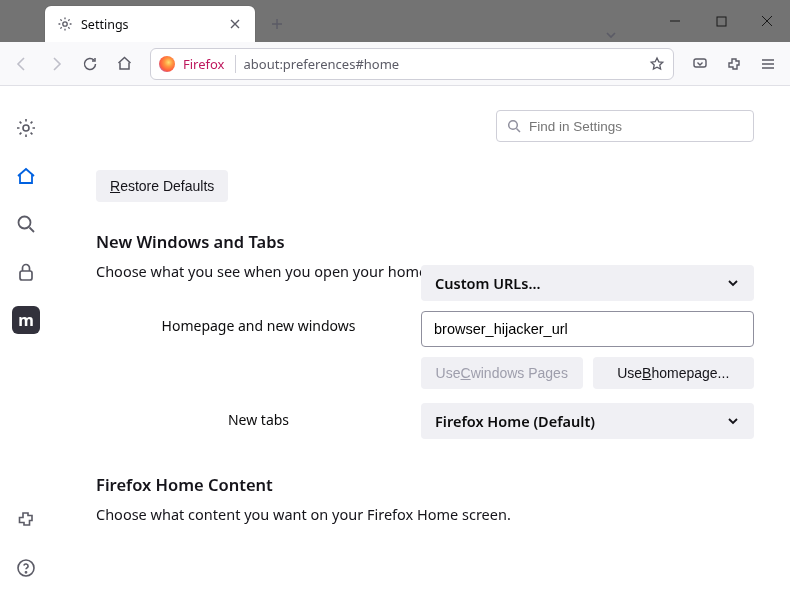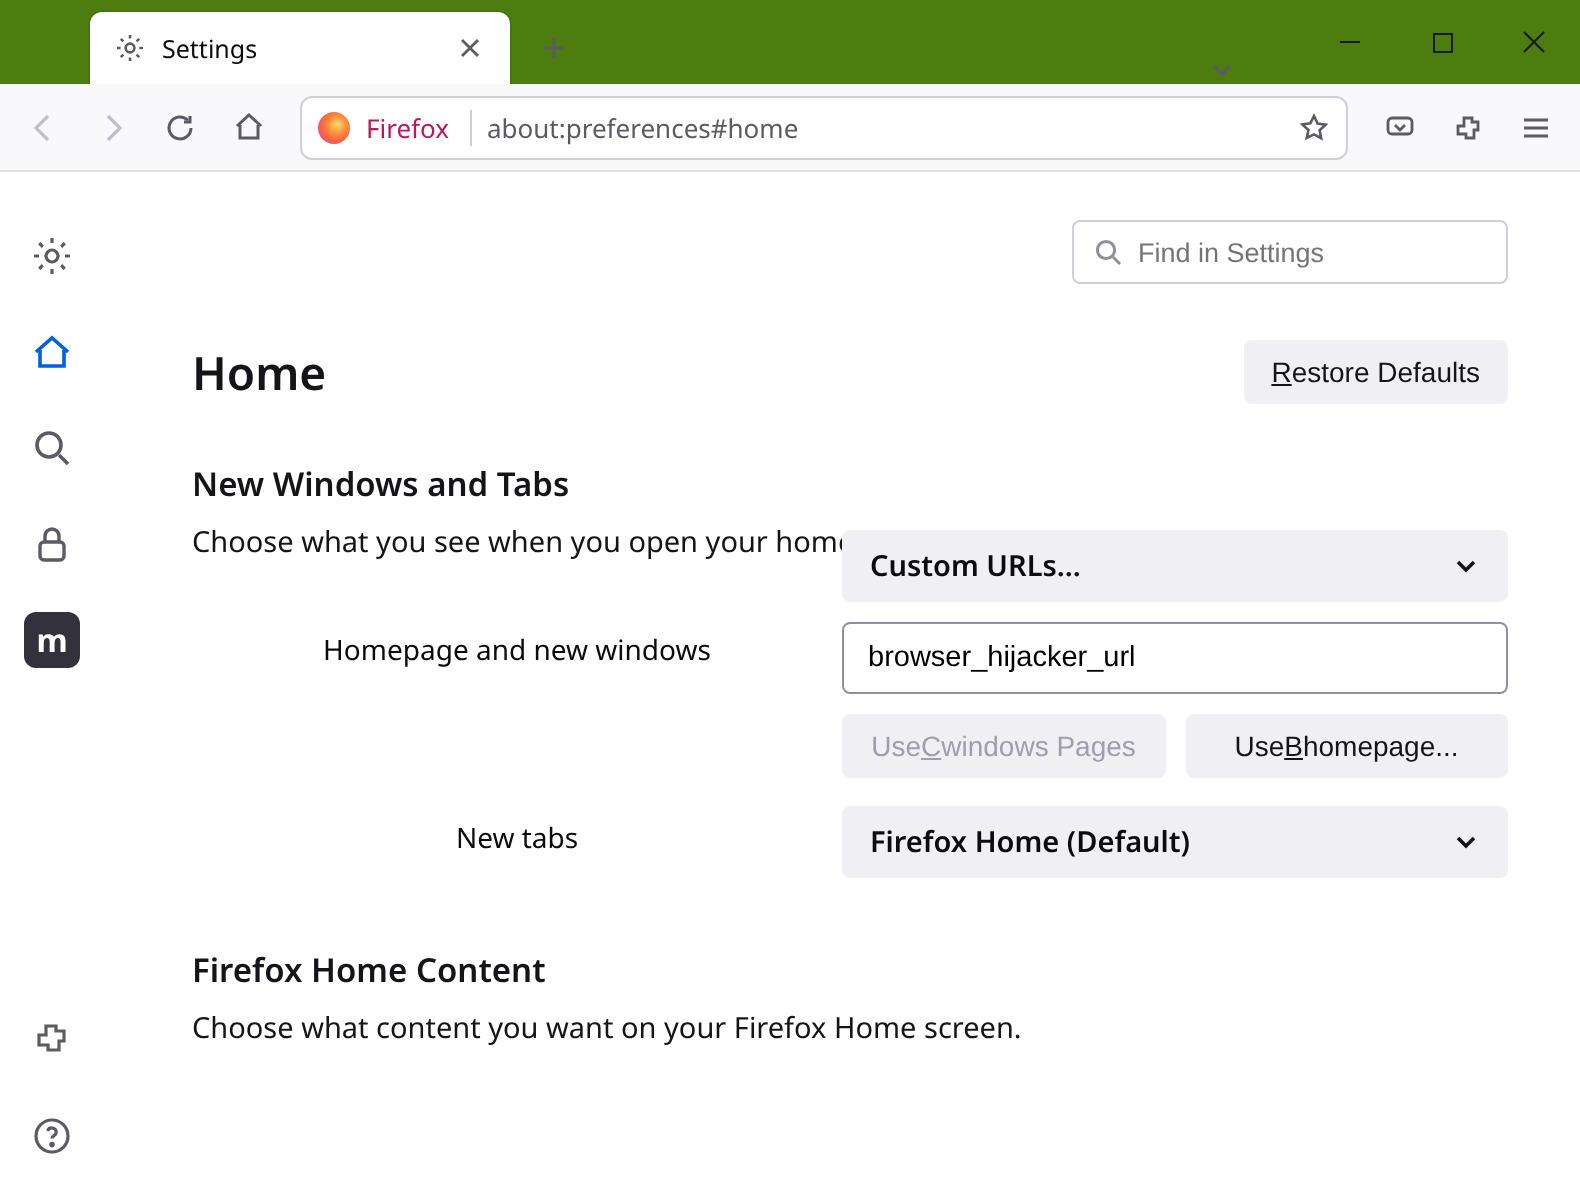--- a/index.html
+++ b/index.html
@@ -9,21 +9,21 @@
   background: #f0f0f4;
   width: 790px;
   height: 602px;
   overflow: hidden;
   color: #0c0c0d;
 }
 
 
 .titlebar {
   height: 42px;
-  background: #4d7c0f;
+  background: #737373;
   display: flex;
   align-items: flex-end;
   padding-left: 45px;
 }
 .tab {
   display: flex;
   align-items: center;
   gap: 8px;
   background: #fff;
   border-radius: 6px 6px 0 0;
@@ -101,21 +101,21 @@
 .sidebar-spacer { flex: 1; }
 .sidebar-bottom { padding-bottom: 16px; display:flex; flex-direction:column; gap:12px; align-items:center;}
 
 .main {
   flex: 1;
   padding: 24px 36px 0 44px;
   overflow-y: auto;
 }
 .search-row { display:flex; justify-content:flex-end; margin-bottom: 28px; }
 .search-box {
-  width: 218px; height: 32px;
+  width: 258px; height: 32px;
   border: 1px solid #cfcfd8;
   border-radius: 4px;
   display: flex; align-items: center;
   padding: 0 10px; gap: 8px;
   color: #6f6f7b;
 }
 .search-box input { border:none; outline:none; font-size: 13.5px; flex:1; background: transparent; color:#6f6f7b;}
 .header-row { display:flex; align-items:center; justify-content:space-between; margin-bottom: 28px; }
 .page-title { font-size: 23px; font-weight: 600; color: #15141a; }
 .btn {
@@ -314,21 +314,20 @@
           <svg width="14" height="14" viewBox="0 0 14 14" fill="none" stroke="#8f8f9d" stroke-width="1.5">
               <circle cx="6" cy="6" r="4.3"></circle>
               <path d="M9.5 9.5L13 13"></path>
             </svg>
         </span>
         <input type="text" placeholder="Find in Settings" style="">
       </div>
     </div>
 
     <div class="header-row">
-      <div class="page-title">Home</div>
       <button class="btn">
         <span class="ul">R</span>
           <span>estore Defaults</span>
       </button>
     </div>
 
     <div class="section-title">New Windows and Tabs</div>
     <div class="section-desc">Choose what you see when you open your homepage, new windows, and new tabs.</div>
 
     <div class="form-row">

